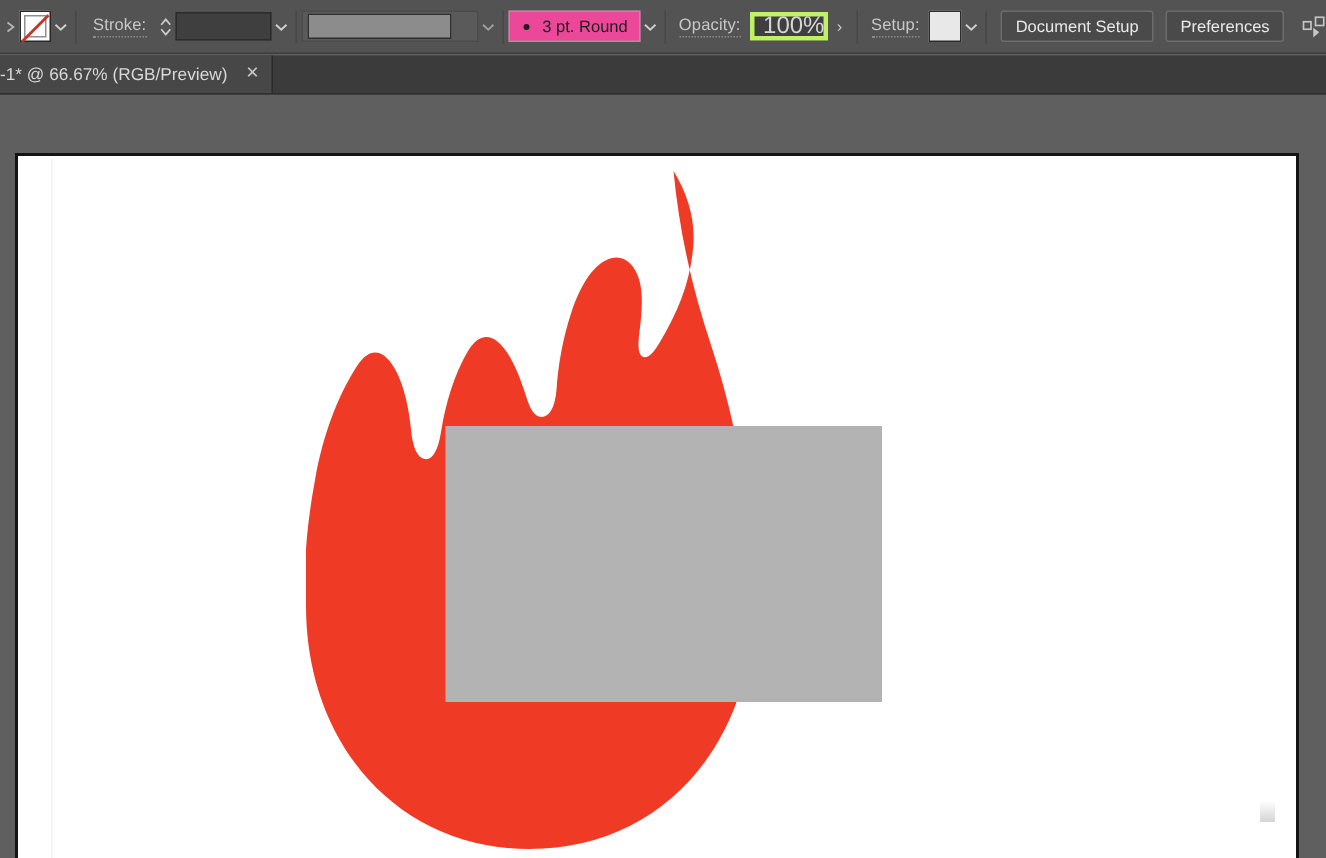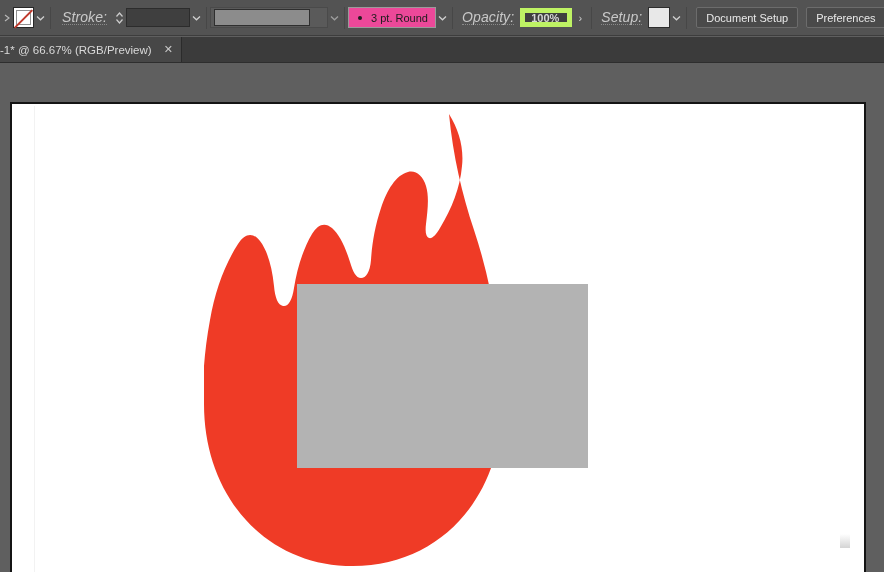--- a/index.html
+++ b/index.html
@@ -46,27 +46,26 @@
     display: inline-flex;
     align-items: center;
     justify-content: center;
     flex: none;
     cursor: default;
   }
   .mini-chev svg { display:block; }
 
   .cb-label {
     color: #c8c8c8;
-    font-size: 14px;
+    font-size: 11px;
     letter-spacing: 0.1px;
     white-space: nowrap;
     border-bottom: 1px dotted #8a8a8a;
     line-height: 13px;
     flex: none;
-    font-style: italic;
   }
 
   
   .swatch-box {
     width: 21px; height: 21px;
     background: #fdfdfd;
     border: 1px solid #272727;
     box-sizing: border-box;
     position: relative;
     flex: none;
@@ -132,29 +131,28 @@
     width: 4px; height: 4px;
     border-radius: 50%;
     background: #1d1d1d;
     margin: 0 9px 0 9px;
     flex: none;
   }
 
   .value-field {
     height: 19px;
     background: #3f3f3f;
-    border: 5px solid #bef264;
+    border: 3px solid #bef264;
     box-sizing: border-box;
     display: flex;
     align-items: center;
     padding-left: 6px;
     color: #d6d6d6;
-    font-size: 11px;
-    flex: none;
-    font-weight: bold;
+    font-size: 16px;
+    flex: none;
   }
   .opacity-field { width: 52px; }
 
   .chev-right {
     width: 16px; height: 21px;
     display: flex; align-items: center; justify-content: center;
     color: #cfcfcf;
     font-size: 11px;
     flex: none;
   }

